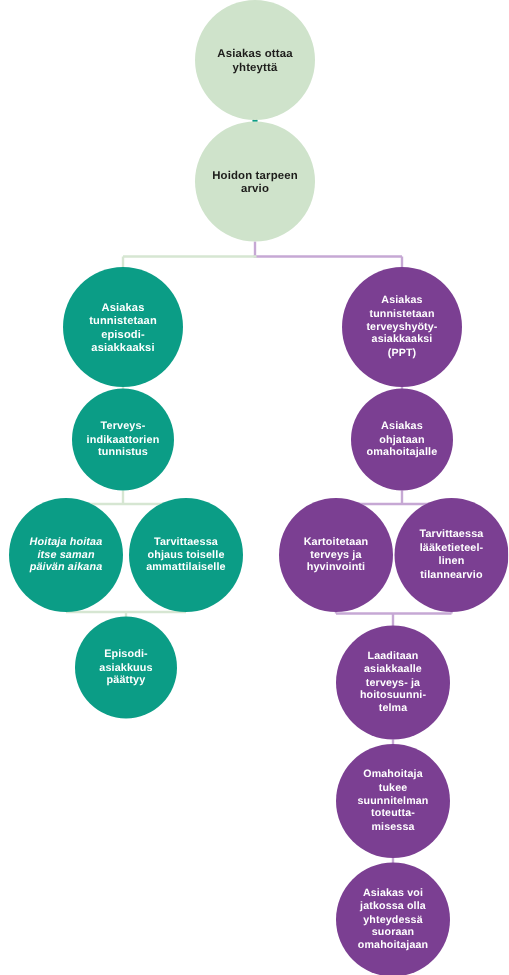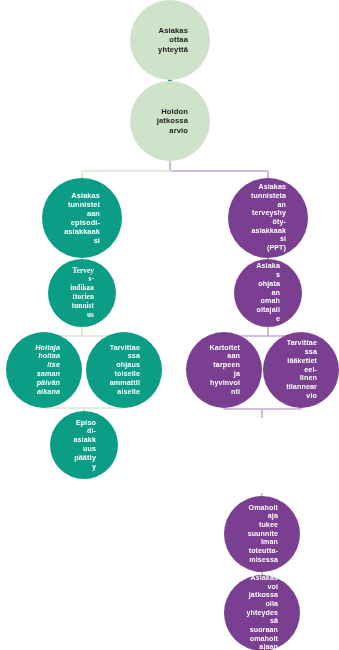--- a/index.html
+++ b/index.html
@@ -38,24 +38,23 @@
     box-sizing: border-box;
     line-height: 1.22;
     font-weight: bold;
     letter-spacing: 0.1px;
     word-break: break-word;
     hyphens: manual;
   }
   .node .node-label {
     display: block;
     width: 100%;
-    padding: 0 22px;
+    padding: 0 6px;
     box-sizing: border-box;
     white-space: pre-line;
-    text-align: right;
   }
   .node.green {
     background: #cfe3cb;
     color: #1d1d1b;
   }
   .node.teal {
     background: #0b9d86;
     color: #ffffff;
   }
   .node.purple {
@@ -106,37 +105,37 @@
 
     <line x1="262" y1="493" x2="262" y2="497" stroke="#c6a8d4" stroke-width="1.6"></line>
     <line x1="262" y1="572" x2="262" y2="576" stroke="#c6a8d4" stroke-width="1.6"></line>
   </svg>
 
   <div class="node green" style="width: 80px; height: 80px; left: 130px; top: 0px; font-size: 7.6px;">
     <span class="node-label">Asiakas ottaa
 yhteyttä</span>
   </div>
   <div class="node green" style="width: 80px; height: 80px; left: 130px; top: 81px; font-size: 7.6px;">
-    <span class="node-label">Hoidon jatkossa
+    <span class="node-label">Hoidon tarpeen
 arvio</span>
   </div>
   <div class="node teal" style="width: 80px; height: 80px; left: 42px; top: 178px; font-size: 7.4px;">
     <span class="node-label">Asiakas
 tunnistetaan
 episodi-
 asiakkaaksi</span>
   </div>
   <div class="node purple" style="width: 80px; height: 80px; left: 228px; top: 178px; font-size: 7.1px;">
     <span class="node-label">Asiakas
 tunnistetaan
 terveyshyöty-
 asiakkaaksi
 (PPT)</span>
   </div>
-  <div class="node teal" style="width: 68px; height: 68px; left: 48px; top: 259px; font-size: 7.2px; font-family: Liberation Serif, serif;">
+  <div class="node teal" style="width: 68px; height: 68px; left: 48px; top: 259px; font-size: 7.2px;">
     <span class="node-label">Terveys-
 indikaattorien
 tunnistus</span>
   </div>
   <div class="node purple" style="width: 68px; height: 68px; left: 234px; top: 259px; font-size: 7.2px;">
     <span class="node-label">Asiakas
 ohjataan
 omahoitajalle</span>
   </div>
   <div class="node teal" style="width: 76px; height: 76px; left: 6px; top: 332px; font-size: 7.2px; font-style: italic;">
@@ -144,33 +143,40 @@
 itse saman
 päivän aikana</span>
   </div>
   <div class="node teal" style="width: 76px; height: 76px; left: 86px; top: 332px; font-size: 7.2px;">
     <span class="node-label">Tarvittaessa
 ohjaus toiselle
 ammattilaiselle</span>
   </div>
   <div class="node purple" style="width: 76px; height: 76px; left: 186px; top: 332px; font-size: 7.2px;">
     <span class="node-label">Kartoitetaan
-tarpeen ja
+terveys ja
 hyvinvointi</span>
   </div>
   <div class="node purple" style="width: 76px; height: 76px; left: 263px; top: 332px; font-size: 7.2px;">
     <span class="node-label">Tarvittaessa
 lääketieteel-
 linen
 tilannearvio</span>
   </div>
   <div class="node teal" style="width: 68px; height: 68px; left: 50px; top: 411px; font-size: 7.2px;">
     <span class="node-label">Episodi-
 asiakkuus
 päättyy</span>
+  </div>
+  <div class="node purple" style="width: 76px; height: 76px; left: 224px; top: 417px; font-size: 7.1px;">
+    <span class="node-label">Laaditaan
+asiakkaalle
+terveys- ja
+hoitosuunni-
+telma</span>
   </div>
   <div class="node purple" style="width: 76px; height: 76px; left: 224px; top: 575px; font-size: 7.1px;">
     <span class="node-label">Asiakas voi
 jatkossa olla
 yhteydessä
 suoraan
 omahoitajaan</span>
   </div>
   <div class="node purple" style="width: 76px; height: 76px; left: 224px; top: 496px; font-size: 7.1px;">
     <span class="node-label">Omahoitaja

